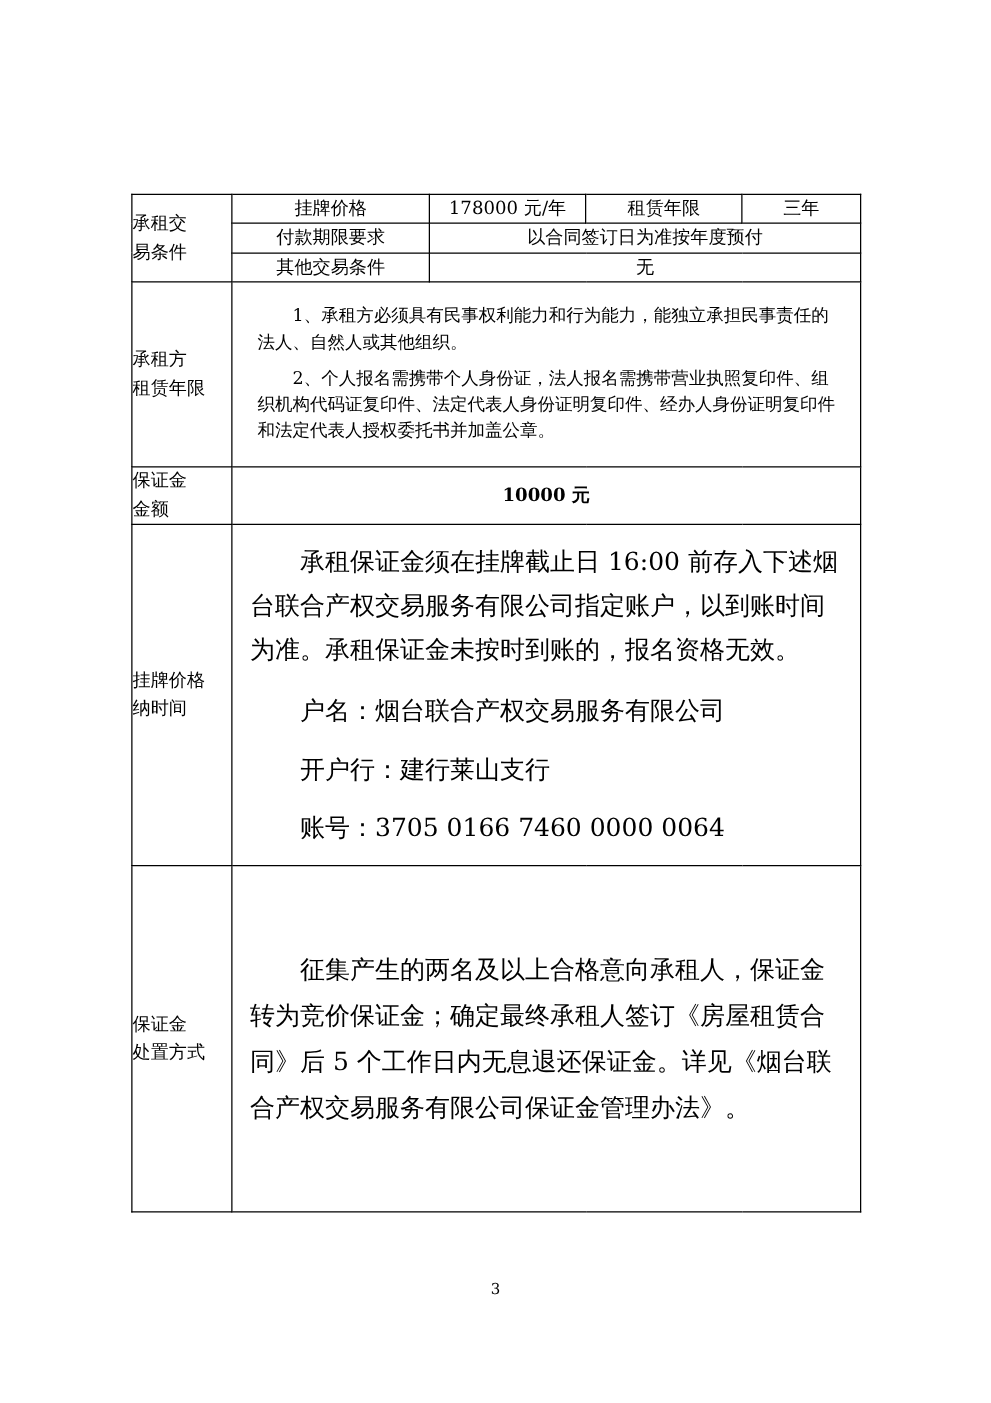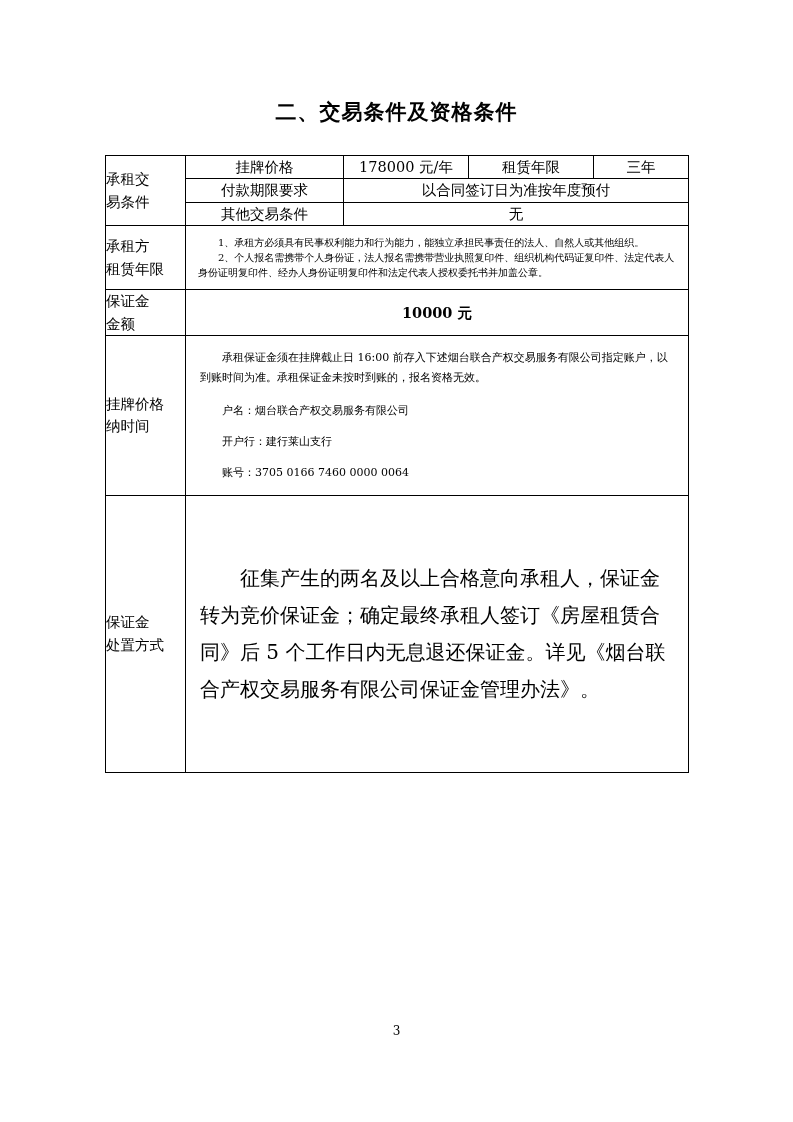--- a/index.html
+++ b/index.html
@@ -54,31 +54,31 @@
     padding: 4px 2px;
   }
   .centered {
     text-align: center;
     padding: 6px 4px;
   }
   .qual-block {
     padding: 9px 12px 9px 12px;
   }
   .qual-block p {
-    margin: 0;
-    text-indent: 2em;
-    font-size: 10px;
+    margin: 8px;
+    text-indent: 2em;
+    font-size: 14px;
     line-height: 1.5;
   }
   .deposit-block {
     padding: 12px 14px 12px 14px;
   }
   .deposit-block p {
     margin: 0 0 13px 0;
-    font-size: 11px;
+    font-size: 20px;
     line-height: 1.75;
   }
   .deposit-block p.first {
     text-indent: 2em;
     margin-bottom: 14px;
   }
   .deposit-block p.acct {
     text-indent: 2em;
     margin-bottom: 12px;
   }
@@ -108,21 +108,20 @@
     font-size: 15px;
     padding: 28px 4px;
     font-weight: bold;
   }
 </style>
 </head>
 <body>
 
 <div class="page">
 
-  <div class="title">二、交易条件及资格条件</div>
 
   <table class="maintable">
     <colgroup>
       <col style="width:80px">
       <col style="width:158px">
       <col style="width:125px">
       <col style="width:125px">
       <col style="width:95px">
     </colgroup>
     <tbody>

